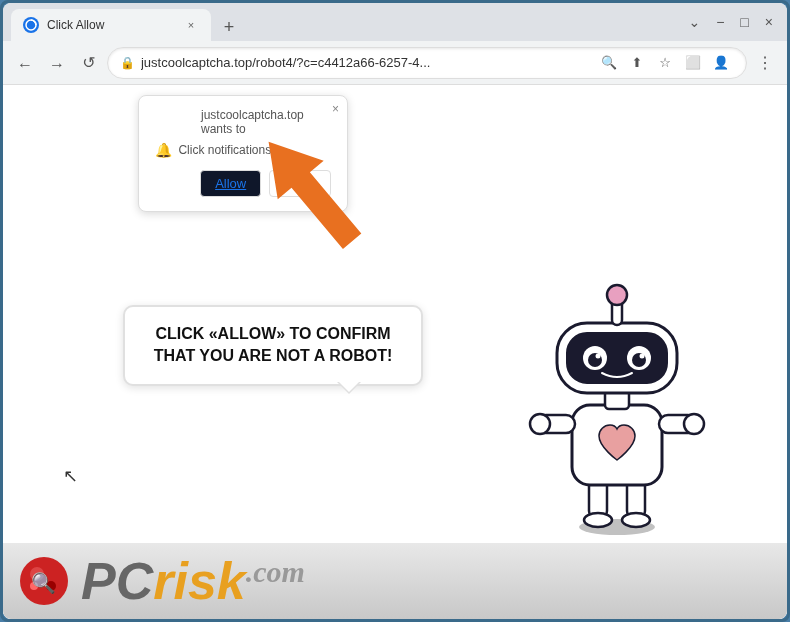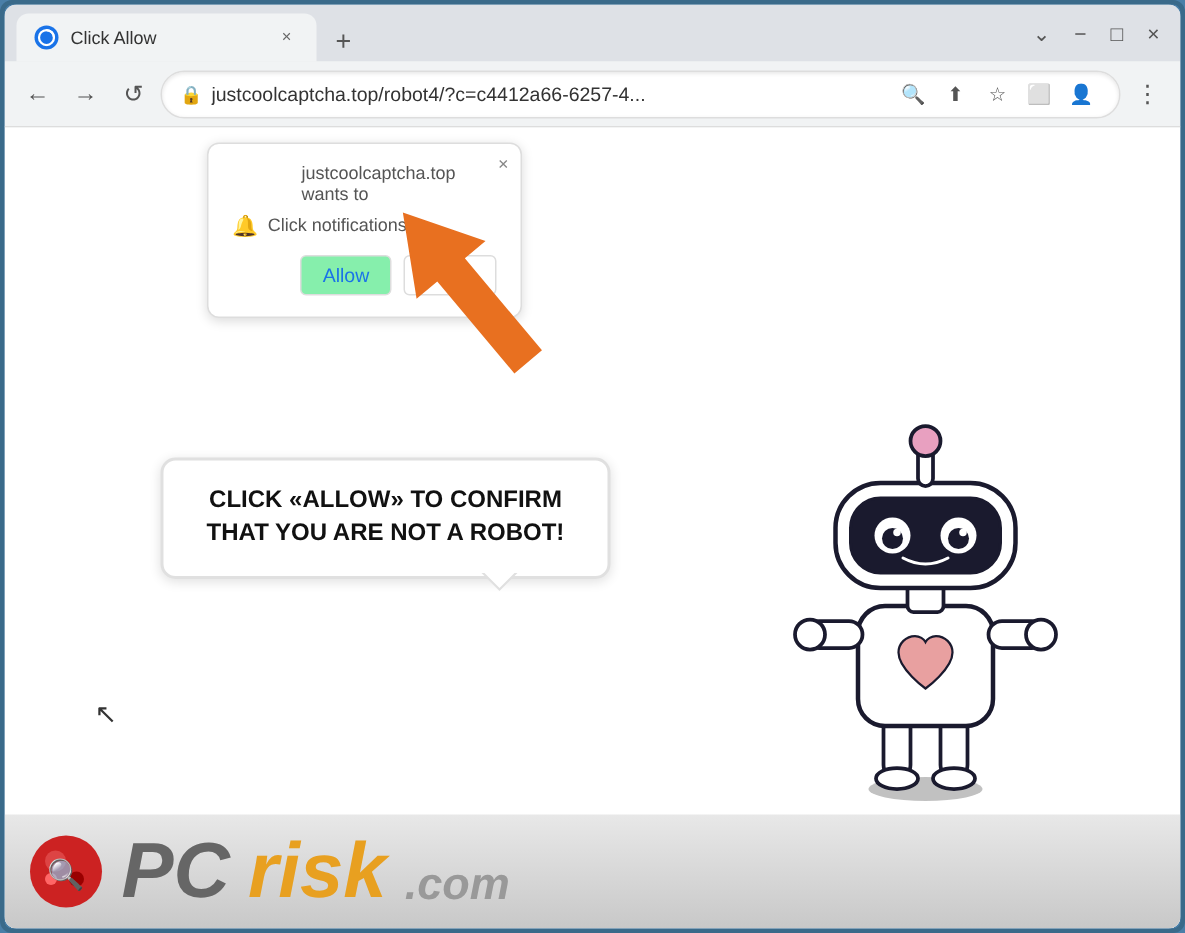--- a/index.html
+++ b/index.html
@@ -256,23 +256,24 @@
 
     .popup-btn {
       padding: 5px 14px;
       border-radius: 4px;
       font-size: 13px;
       cursor: pointer;
       border: none;
     }
 
     .popup-btn-allow {
-      background: #86efac;
+      background: #0f172a;
       color: #1a73e8;
       border: 1px solid #ddd;
+      text-decoration: underline;
     }
 
     .popup-btn-block {
       background: #fff;
       color: #1a73e8;
       border: 1px solid #ddd;
     }
 
     .popup-close {
       position: absolute;
@@ -280,21 +281,21 @@
       right: 8px;
       font-size: 12px;
       color: #888;
       cursor: pointer;
     }
 
     
     .speech-bubble {
       position: absolute;
       top: 220px;
-      left: 104px;
+      left: 120px;
       background: #fff;
       border: 2px solid #e0e0e0;
       border-radius: 10px;
       padding: 16px 20px;
       width: 300px;
       box-shadow: 0 2px 8px rgba(0,0,0,0.12);
       z-index: 5;
     }
 
     .speech-bubble::after {
@@ -516,21 +517,21 @@
 
     <div class="pcrisk-bar">
 
       <svg class="pcrisk-icon" viewBox="0 0 50 50">
         <circle cx="25" cy="25" r="24" fill="#cc2222"></circle>
         <circle cx="18" cy="18" r="7" fill="#dd4444"></circle>
         <circle cx="32" cy="30" r="5" fill="#990000"></circle>
         <circle cx="15" cy="30" r="4" fill="#ff6666"></circle>
         <text x="25" y="34" text-anchor="middle" font-size="20" fill="white" font-weight="bold">🔍</text>
       </svg>
-      <div style="display:flex;align-items:flex-end;gap:12px">
+      <div style="display:flex;align-items:flex-start;gap:0">
         <span class="pcrisk-text pcrisk-pc" style="font-size:52px;font-weight:900;font-style:italic;color:#666;font-family:Arial Black,Arial,sans-serif;">PC</span>
         <span class="pcrisk-text pcrisk-risk" style="font-size:52px;font-weight:900;color:#e8a020;font-family:Arial Black,Arial,sans-serif;">risk</span>
-        <span class="pcrisk-dot-com" style="font-size:30px;font-weight:700;font-style:italic;color:#999;font-family:Liberation Sans, sans-serif;">.com</span>
+        <span class="pcrisk-dot-com" style="font-size:30px;font-weight:700;font-style:italic;color:#999;font-family:Liberation Serif, serif;">.com</span>
       </div>
     </div>
 
   </div>
 </div>
 
 </body></html>

